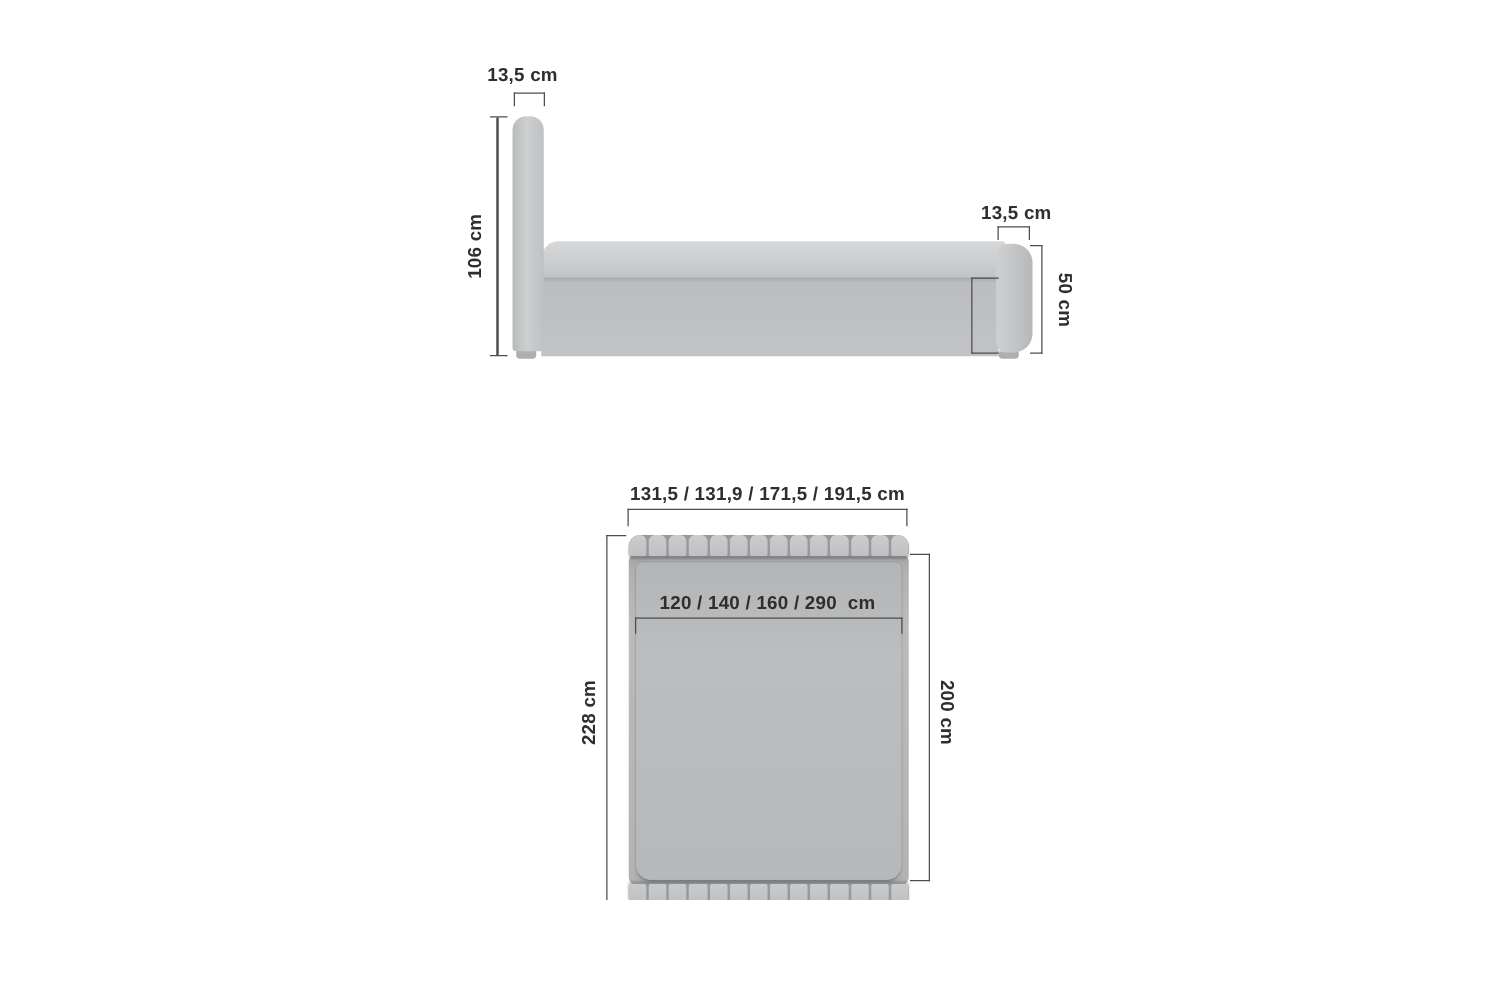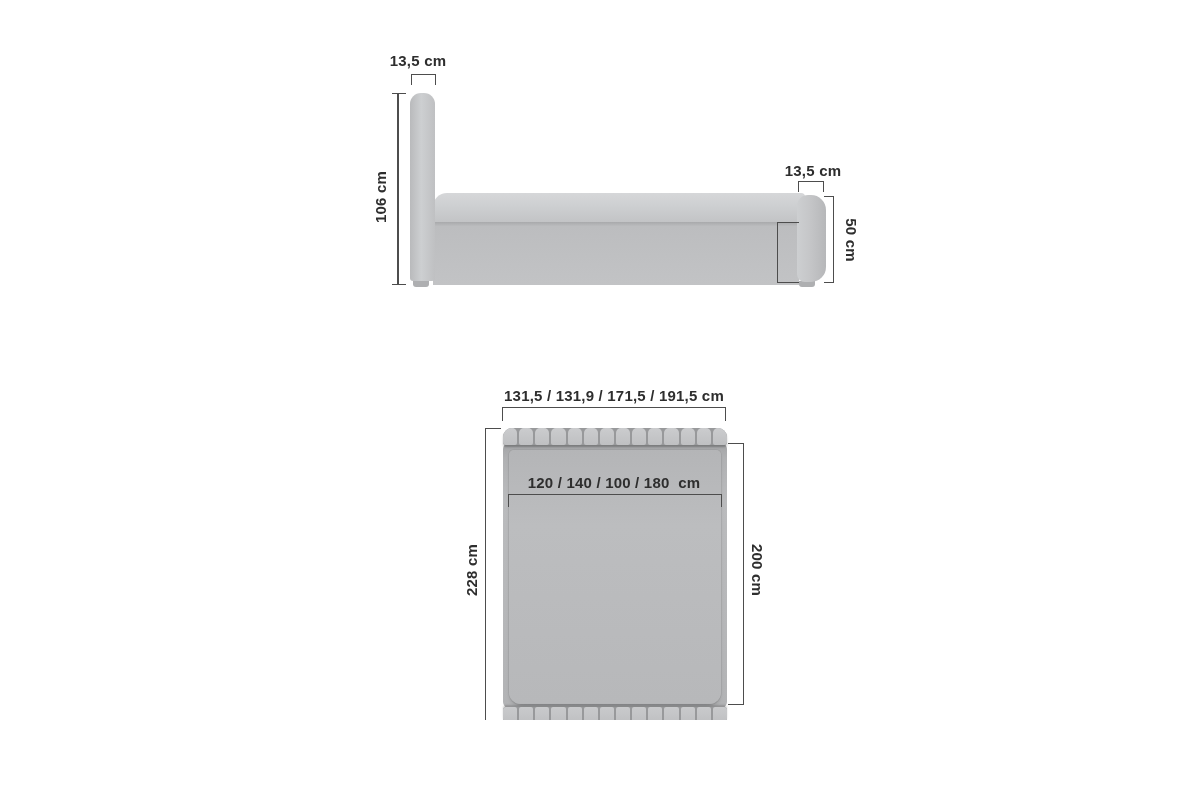--- a/index.html
+++ b/index.html
@@ -186,21 +186,21 @@
         <div class="seg"></div>
         <div class="seg"></div>
         <div class="seg"></div>
         <div class="seg"></div>
         <div class="seg"></div>
         <div class="seg"></div>
         <div class="seg"></div>
         <div class="seg"></div>
       </div>
 
-    <div class="label" style="left:464px;top:474px;width:300px;z-index:6;">120 / 140 / 100 / 180  cm</div>
+    <div class="label" style="left:464px;top:474px;width:300px;z-index:6;">120 / 140 / 160 / 290  cm</div>
     <div class="dim bracket-down" style="left:508px;top:494px;width:214px;height:13px;background:transparent;"></div>
 
     <div class="dim dim-v line-left" style="left:485px;top:428px;width:16px;height:297px;"></div>
     <div class="label rot-ccw" style="left:432px;top:561px;width:80px;height:18px;">228 cm</div>
 
     <div class="dim dim-v line-right" style="left:728px;top:443px;width:16px;height:262px;"></div>
     <div class="label rot-cw" style="left:717px;top:561px;width:80px;height:18px;">200 cm</div>
   </div>
 
 </div>

